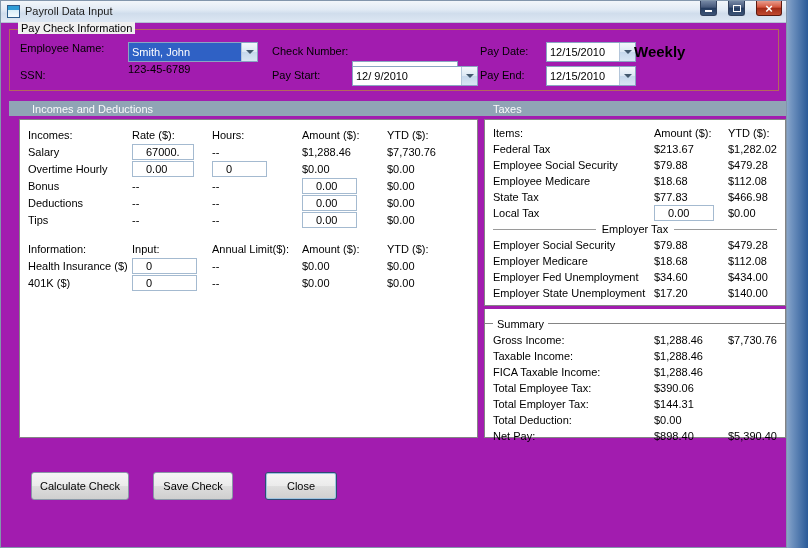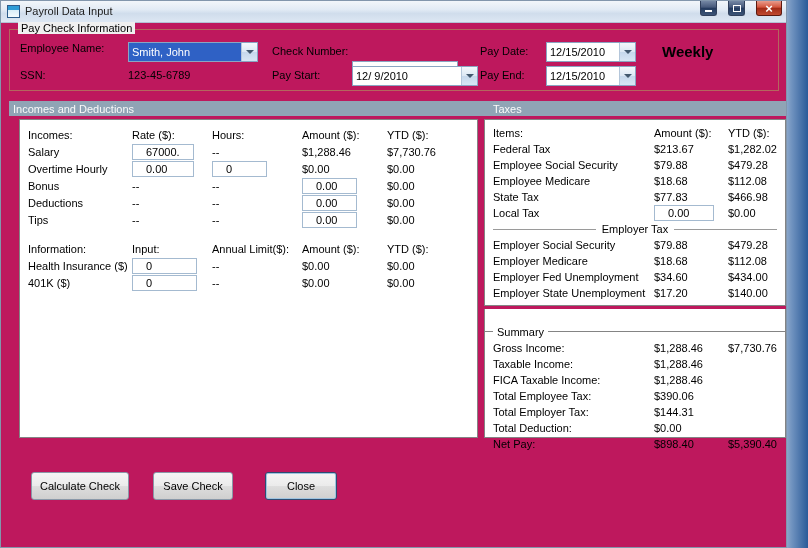--- a/index.html
+++ b/index.html
@@ -1,19 +1,19 @@
 <!DOCTYPE html>
 <html><head>
 <meta charset="utf-8">
 <style>
   *{box-sizing:border-box;margin:0;padding:0}
   html,body{width:808px;height:548px}
   body{font-family:"Liberation Sans",sans-serif;font-size:11px;color:#000;position:relative;overflow:hidden;
        background:linear-gradient(90deg,#b8c8dc 778px,#6f92bf 792px,#2a5a98 808px)}
-  .window{position:absolute;left:0;top:0;width:787px;height:548px;background:#be185d;border:1px solid #8296ac}
+  .window{position:absolute;left:0;top:0;width:787px;height:548px;background:#a21caf;border:1px solid #8296ac}
   .titlebar{height:22px;display:flex;align-items:flex-start;background:linear-gradient(180deg,#f2f6fa,#e2ebf5 40%,#d0ddec 60%,#dde7f3);border-bottom:1px solid #b4c2d4;padding:0 4px}
   .app-icon{width:13px;height:13px;margin:4px 5px 0 2px;border:1px solid #2c5a8a;
             background:linear-gradient(180deg,#2e9bd6 0%,#2e9bd6 35%,#d6ecf8 35%,#f4fafe 100%)}
   .title{color:#1c1c1c;margin-top:4px}
   .winbtns{margin-left:auto;display:flex;height:100%}
   .winbtn{height:15px;border:1px solid #30405c;border-top:none;border-radius:0 0 3px 3px;color:#fff;
           display:flex;align-items:center;justify-content:center;
           background:linear-gradient(180deg,#7487a4,#45587a 45%,#233a5e 50%,#3c5578)}
   .winbtn.min,.winbtn.max{width:17px;margin-right:11px}
   .winbtn.closew{width:26px;border-color:#5c1a10;background:linear-gradient(180deg,#e89c8c,#d3543c 45%,#a02a16 50%,#c04a30)}
@@ -25,35 +25,35 @@
   .gcap{position:absolute;top:-8px;left:8px;background:#f0f0f0;padding:0 3px}
   .al{position:absolute;white-space:nowrap}
   .combo{position:absolute;height:20px;border:1px solid #8aa5c2;background:#fff;display:flex}
   .ctext{flex:1;padding:3px 2px 0 3px;white-space:nowrap;overflow:hidden}
   .ctext.sel{background:#2f61c5;color:#fff}
   .cbtn{width:16px;border-left:1px solid #b4c6da;display:flex;align-items:center;justify-content:center;
         background:linear-gradient(180deg,#f4f8fc,#dce8f4 48%,#c6d8ec 52%,#d8e6f4)}
   .arr{width:0;height:0;border-left:4px solid transparent;border-right:4px solid transparent;border-top:4px solid #42586e}
   .tb{font-family:inherit;font-size:11px;position:absolute;height:19px;border:1px solid #8aa5c2;padding:0 3px;background:#fff}
   .band{position:absolute;left:8px;top:78px;width:777px;height:15px;background:#90a4b5;color:#fafafa;display:flex;align-items:center}
-  .band .b1{margin-left:4px}
+  .band .b1{margin-left:23px}
   .band .b2{position:absolute;left:484px}
   .boxL{position:absolute;left:18px;top:96px;width:459px;height:319px;background:#fff;border:1px solid #848484;padding:6px 8px}
   .boxT{position:absolute;left:483px;top:96px;width:302px;height:187px;background:#fff;border:1px solid #848484;padding:5px 8px}
   .boxS{position:absolute;left:483px;top:286px;width:302px;height:129px;background:#fff;border:1px solid #848484;border-top:none;padding:0 8px}
   .r5{display:grid;grid-template-columns:104px 80px 90px 85px 1fr;align-items:center;height:17px}
   .r3{display:grid;grid-template-columns:161px 74px 1fr;align-items:center;height:16px}
   .u{}
   .ti{font-family:inherit;font-size:11px;height:16px;border:1px solid #a4bad0;padding:0 13px;background:#fff}
   .w62{width:62px}.w55{width:55px}.w65{width:65px}.w60{width:60px}
   .spacer12{height:12px}
   .ersep{display:flex;align-items:center;height:16px}
   .ersep .ln{flex:1;height:1px;background:#9a9a9a}
   .ersep span.t{padding:0 6px}
-  .caprow{display:flex;align-items:center;height:13px;margin:16px -8px 2px -8px}
+  .caprow{display:flex;align-items:center;height:13px;margin:8px -8px 2px -8px}
   .caprow .ln{height:1px;background:#848484}
   .caprow .ln.l{width:6px}
   .caprow .ln.r{flex:1}
   .caprow span{padding:0 4px}
   .btn{position:absolute;top:449px;height:28px;font-family:inherit;font-size:11px;color:#000;
        border:1px solid #8a98a8;border-radius:3px;
        background:linear-gradient(180deg,#f5f5f5,#ebebeb 48%,#dddddd 52%,#cfcfcf)}
   #btn-calc{left:30px;width:98px}
   #btn-save{left:152px;width:80px}
   #btn-close{left:264px;width:72px;border:1px solid #2c4d73;box-shadow:inset 0 0 0 1px #9fc4e0}
@@ -95,24 +95,24 @@
       <input class="tb" style="left: 342px; top: 12px; width: 106px; margin-top: 19px;" value="1014">
 
       <span class="al" style="left:470px;top:15px">Pay Date:</span>
       <div class="combo" style="left:536px;top:12px;width:90px">
         <span class="ctext">12/15/2010</span>
         <span class="cbtn">
             <span class="arr"></span>
           </span>
       </div>
 
-      <span class="al" style="left:652px;top:13px;font-size:15px;font-weight:bold">Weekly</span>
+      <span class="al" style="left:624px;top:13px;font-size:15px;font-weight:bold">Weekly</span>
 
       <span class="al" style="left:10px;top:39px">SSN:</span>
-      <span class="al" style="left:118px;top:39px">123-45-6789</span>
+      <span class="al" style="left:118px;top:33px">123-45-6789</span>
 
       <span class="al" style="left:262px;top:39px">Pay Start:</span>
       <div class="combo" style="left:342px;top:36px;width:126px">
         <span class="ctext">12/ 9/2010</span>
         <span class="cbtn">
             <span class="arr"></span>
           </span>
       </div>
 
       <span class="al" style="left:470px;top:39px">Pay End:</span>

